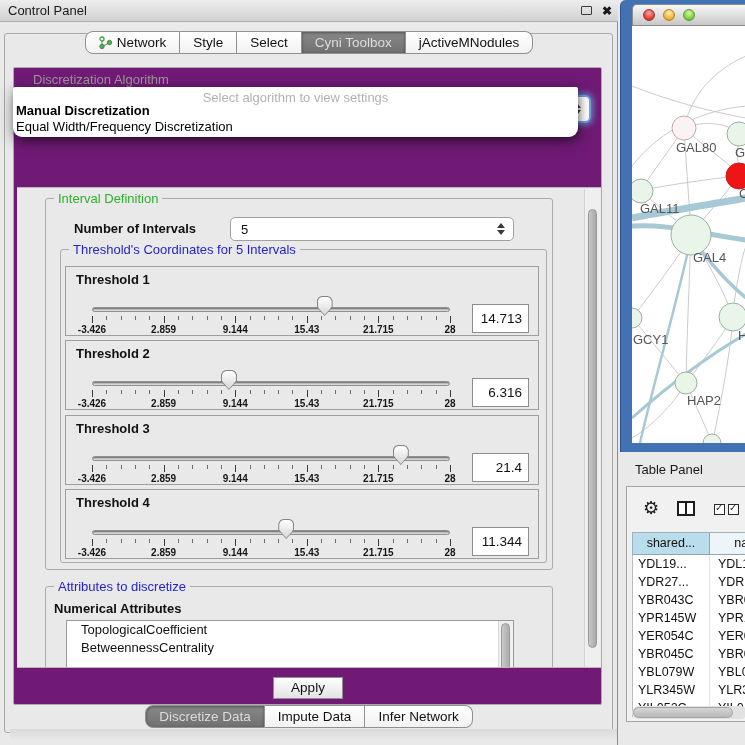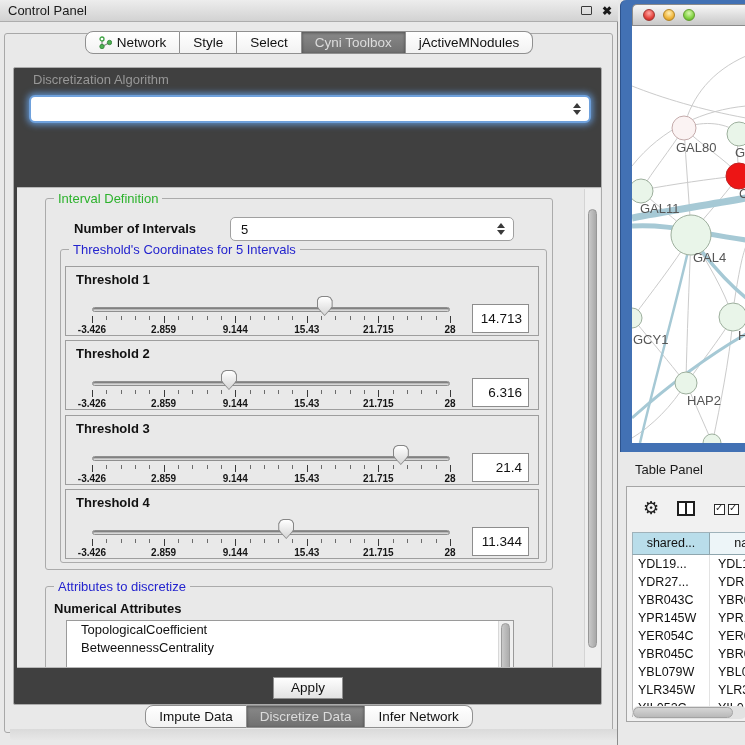--- a/index.html
+++ b/index.html
@@ -31,21 +31,21 @@
   .seg { display:flex; }
   .seg .tab { background:linear-gradient(#FFFFFF,#F2F2F2); border:1px solid #909090; border-left:none;
     height:23px; padding:0 13px; font-size:13.5px; display:flex; align-items:center; gap:5px; color:#111; white-space:nowrap; }
   .seg .tab:first-child { border-left:1px solid #909090; border-radius:8px 0 0 8px; }
   .seg .tab:last-child { border-radius:0 8px 8px 0; }
   .seg .tab.selected { background:linear-gradient(#898989,#707070); color:#DCDCDC; box-shadow:inset 0 1px 3px rgba(0,0,0,.4); }
   #top-tabs { left:0; top:31px; }
   #bottom-tabs { left:0; top:705px; }
 
   
-  #sectionB { left:13px; top:67px; width:589px; height:638px; border:1px solid #ABABAB; border-radius:2px; background:#404040; }
+  #sectionB { left:13px; top:67px; width:589px; height:638px; border:1px solid #ABABAB; border-radius:2px; background:#701a75; }
 
   .group { position:absolute; border:1px solid #ABABAB; border-radius:3px; }
   .glabel { position:absolute; top:-8px; left:8px; background:#E9E9E9; padding:0 4px; font-size:13px; line-height:15px; }
   .glabel.green { color:#2CB22C; }
   .glabel.blue  { color:#2424CE; }
   .glabel.gray  { color:#979797; }
   .glabel.dark  { color:#333; }
 
   
   .combo { position:absolute; background:#FFF; border:1px solid #A0A0A0; border-radius:5px;
@@ -190,20 +190,25 @@
     </div>
   </div>
 
   <div id="sectionB" class="abs">
 
     <div class="glabel gray" style="position:absolute;left:15px;top:4px;background:transparent;">Discretization Algorithm</div>
     <div id="alg-combo" class="combo">
       <span class="spin"></span>
     </div>
 
+    <div id="alg-popup" class="abs">
+      <div class="ph">Select algorithm to view settings</div>
+      <div class="opt b">Manual Discretization</div>
+      <div class="opt r">Equal Width/Frequency Discretization</div>
+    </div>
 
 
     <div id="viewportC" class="abs">
 
       <div id="interval-group" class="group">
         <div class="glabel green">Interval Definition</div>
         <div id="noi-label">Number of Intervals</div>
         <div id="noi-combo" class="combo">
           <span>5</span>
           <span class="spin"></span>
@@ -423,25 +428,25 @@
       <div id="vscroll">
           <div class="vthumb"></div>
         </div>
     </div>
 
     <div id="apply-btn">Apply</div>
   </div>
 
   <div id="bottom-tabs" class="abs seg-row">
     <div class="seg">
+      <div class="tab selected">
+          <span>Discretize Data</span>
+        </div>
       <div class="tab">
           <span>Impute Data</span>
-        </div>
-      <div class="tab selected">
-          <span>Discretize Data</span>
         </div>
       <div class="tab">
           <span>Infer Network</span>
         </div>
     </div>
   </div>
 </div>
 
 <div id="net-window" class="abs">
   <div id="mac-bar">

